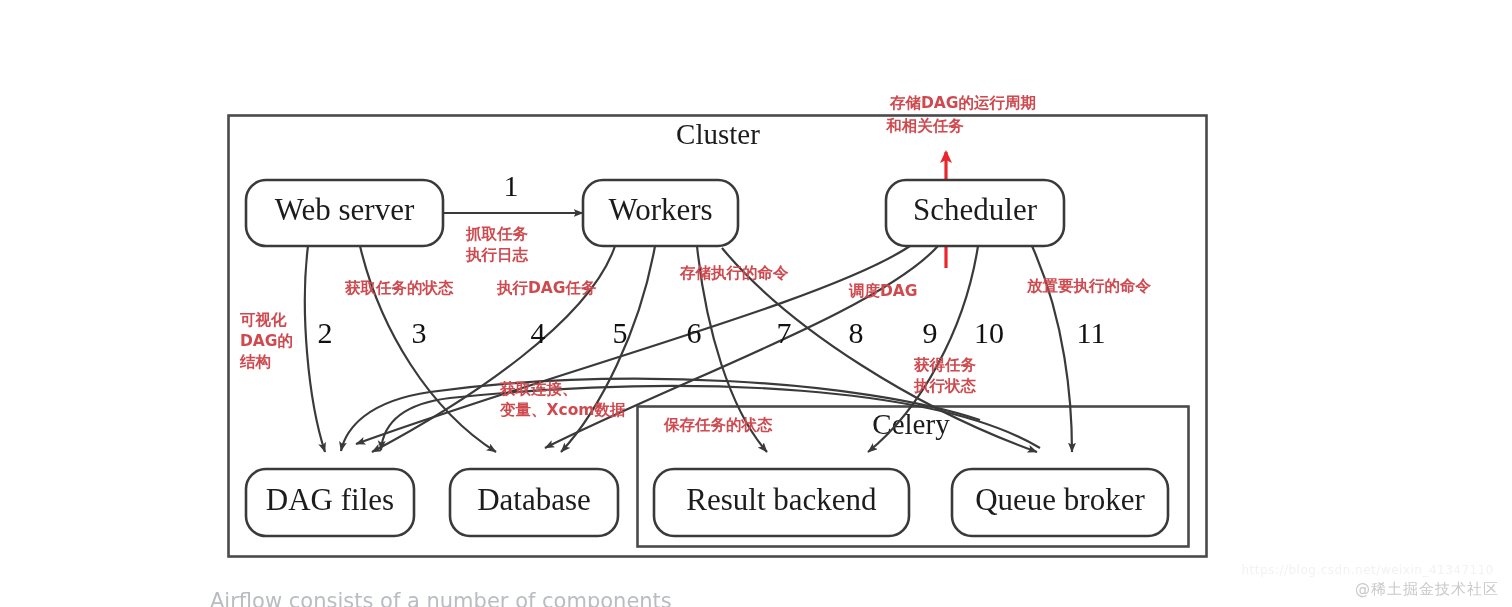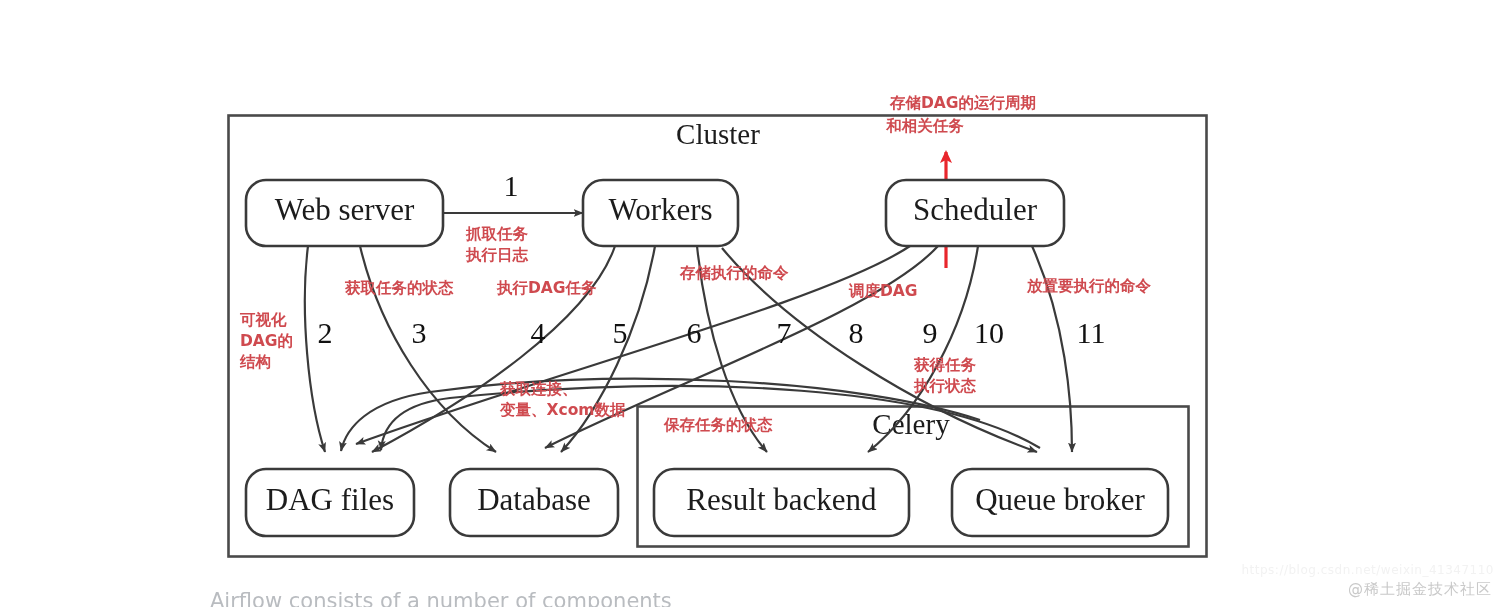--- a/index.html
+++ b/index.html
@@ -38,21 +38,21 @@
     font-weight:bold;
     fill:#cf4a4f;
     dominant-baseline:middle;
   }
   .ann.center{text-anchor:middle;}
   .box{fill:#ffffff;stroke:#3a3a3a;stroke-width:2.6;}
   .group-box{fill:none;stroke:#4a4a4a;stroke-width:2.6;}
   .edge{fill:none;stroke:#3a3a3a;stroke-width:2.2;}
   .edge-red{fill:none;stroke:#e8262c;stroke-width:3.2;}
   .watermark{
-    position:absolute;right:20px;bottom:8px;
+    position:absolute;right:13px;bottom:8px;
     font-family:"DejaVu Sans", sans-serif;
     font-size:15px;color:#c9c9c9;letter-spacing:1px;
     white-space:nowrap;
   }
   .watermark-url{
     position:absolute;right:18px;bottom:30px;
     font-family:"DejaVu Sans", sans-serif;
     font-size:12px;color:#f2f2f2;letter-spacing:.5px;
     white-space:nowrap;
   }

